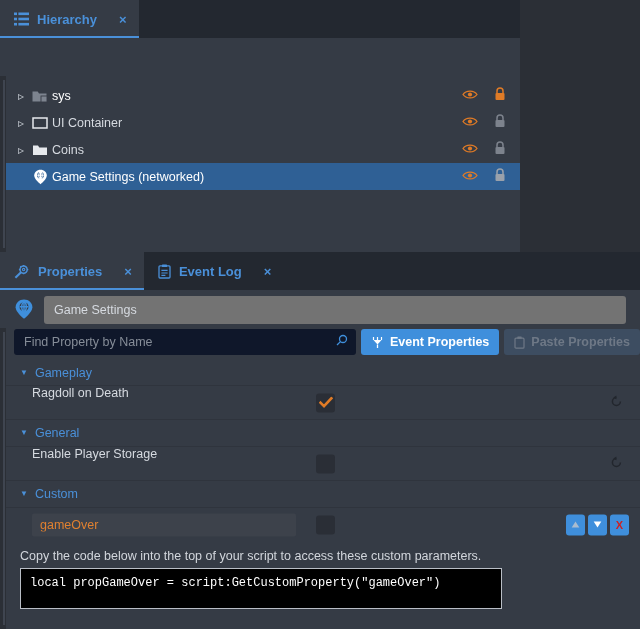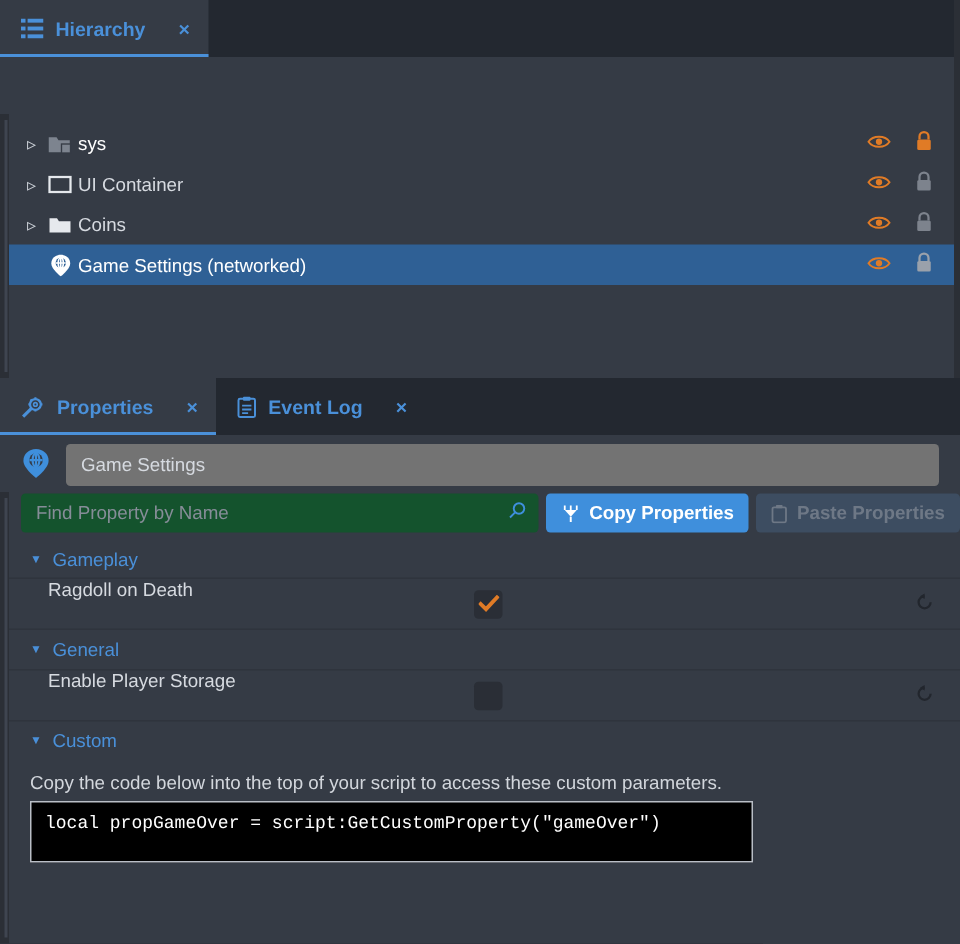--- a/index.html
+++ b/index.html
@@ -22,21 +22,21 @@
   }
   .tab.active{background:#353b45;}
   .tab.active:after{
     content:"";position:absolute;left:0;right:0;bottom:0;height:2px;background:#4a90d9;
   }
   .tab .tclose{color:#4a90d9;font-size:13px;font-weight:bold;margin-left:14px;line-height:1;}
   .tab .ticon{display:flex;align-items:center;}
 
   
   .hierarchy{
-    position:absolute;left:0;top:0;width:636px;height:252px;
+    position:absolute;left:0;top:0;width:520px;height:252px;
     background:#353b45;box-sizing:border-box;
   }
   .hier-body{position:absolute;left:0;top:38px;right:0;bottom:0;background:#353b45;}
   .hier-left-rail{position:absolute;left:0;top:38px;width:6px;bottom:0;background:#2b2f36;}
   .hier-left-rail:after{content:"";position:absolute;left:3px;top:4px;width:2px;bottom:4px;background:#3f4550;}
 
   .searchrow{position:absolute;left:16px;top:8px;right:8px;height:28px;display:flex;align-items:center;gap:6px;}
   .searchbox{
     position:relative;flex:1;height:28px;background:#2b2f36;border-radius:3px;
     display:flex;align-items:center;box-sizing:border-box;padding:0 26px 0 10px;
@@ -79,21 +79,21 @@
     flex:1;height:28px;background:#737373;border-radius:3px;display:flex;align-items:center;
     padding:0 10px;box-sizing:border-box;
   }
   .nameinput input{
     width:100%;background:transparent;border:0;outline:0;color:#d6dae0;
     font-family:"Liberation Sans",sans-serif;font-size:12.5px;padding:0;
   }
 
   .findrow{position:absolute;left:14px;top:39px;right:0;height:26px;display:flex;align-items:center;gap:5px;}
   .findbox{
-    position:relative;flex:1;height:26px;background:#14532d;border-radius:3px;
+    position:relative;flex:1;height:26px;background:#0f172a;border-radius:3px;
     display:flex;align-items:center;padding:0 26px 0 10px;box-sizing:border-box;
   }
   .findbox input{
     width:100%;background:transparent;border:0;outline:0;color:#c8cdd4;
     font-family:"Liberation Sans",sans-serif;font-size:12.5px;padding:0;
   }
   .findbox input::placeholder{color:#868d98;}
   .btn-s{height:26px;border-radius:3px;display:inline-flex;align-items:center;justify-content:center;
     gap:6px;padding:0 10px;box-sizing:border-box;font-size:12.5px;font-weight:bold;color:#ffffff;background:#3f8fdc;white-space:nowrap;}
   .btn-s.disabled{background:#3d4d61;color:#6e7886;}
@@ -317,21 +317,21 @@
               <line x1="5.4" y1="7.6" x2="2" y2="11" stroke="#3f8fdc" stroke-width="1.3"></line>
             </svg>
           </span>
         </div>
         <div class="btn-s">
           <svg width="13" height="13" viewBox="0 0 13 13">
             <path d="M2.5 1 L2.5 4 M6.5 1 L6.5 4 M10.5 1 L10.5 4" stroke="#ffffff" stroke-width="1.2"></path>
             <path d="M2.5 4 L10.5 4 L6.5 8.5 Z" fill="#ffffff"></path>
             <path d="M6.5 8.5 L6.5 12" stroke="#ffffff" stroke-width="1.3"></path>
           </svg>
-          <span>Copy Properties</span>
+          <span>Event Properties</span>
         </div>
         <div class="btn-s disabled">
           <svg width="11" height="13" viewBox="0 0 11 13">
             <rect x="1" y="2.2" width="9" height="10" rx="1" fill="none" stroke="#6e7886" stroke-width="1.2"></rect>
             <rect x="3.3" y="0.6" width="4.4" height="2.2" rx="0.5" fill="#6e7886"></rect>
           </svg>
           <span>Paste Properties</span>
         </div>
       </div>
 
@@ -368,20 +368,41 @@
               <path d="M10.4 6.5 A4 4 0 1 1 6.4 2.5" fill="none" stroke="#22262d" stroke-width="1.5"></path>
               <path d="M6.4 0.6 L6.4 4.3 L3.3 2.5 Z" fill="#22262d"></path>
             </svg>
           </span>
         </div>
 
         <div class="sechead" style="border-top:1px solid #2f343d;height:27px;">
           <span class="caret">▼</span>
           <span>Custom</span>
         </div>
+        <div class="custrow">
+          <span class="custname">
+            <input type="text" value="gameOver" style="">
+          </span>
+          <span class="chk"></span>
+          <span class="custbtns">
+            <span class="sqbtn" style="color:#aebfd1;">
+              <svg width="9" height="8" viewBox="0 0 9 8">
+                  <polygon points="4.5,1 8.3,7 0.7,7" fill="#a9bccf"></polygon>
+                </svg>
+            </span>
+            <span class="sqbtn">
+              <svg width="9" height="8" viewBox="0 0 9 8">
+                  <polygon points="4.5,7 0.7,1 8.3,1" fill="#ffffff"></polygon>
+                </svg>
+            </span>
+            <span class="sqbtn" style="color:#cc2222;">
+              <span>X</span>
+            </span>
+          </span>
+        </div>
 
         <div class="helptext">Copy the code below into the top of your script to access these custom parameters.</div>
         <div class="codebox">local propGameOver = script:GetCustomProperty("gameOver")</div>
 
       </div>
     </div>
   </div>
 
 </div>
 

